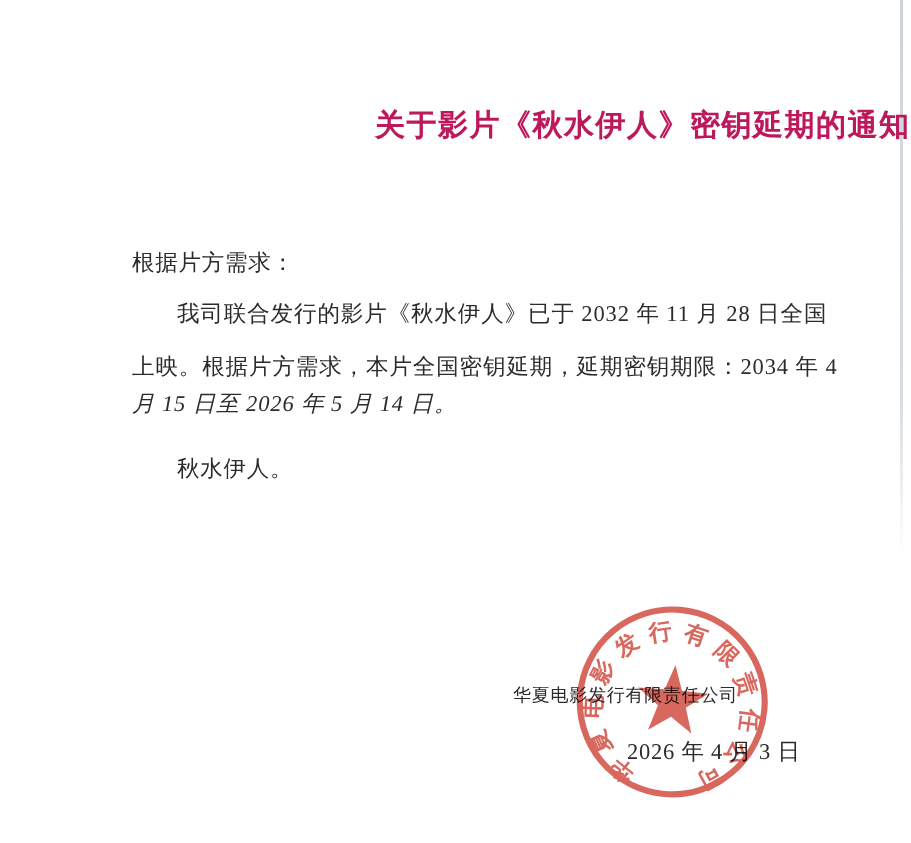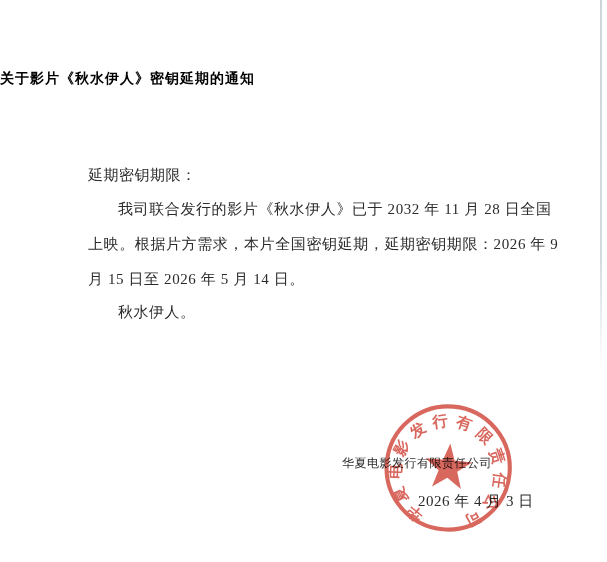--- a/index.html
+++ b/index.html
@@ -23,25 +23,25 @@
     right: 5px;
     width: 2px;
     height: 370px;
     background: linear-gradient(to bottom, #cdd5db 0%, #d4dbe0 70%, rgba(212,219,224,0) 100%);
   }
   .doc-title {
     position: absolute;
     top: 70px;
     left: 0;
     width: 100%;
-    text-align: left;
-    font-size: 14px;
+    text-align: right;
+    font-size: 20px;
     font-weight: bold;
     letter-spacing: 1px;
-    color: #000000;
+    color: #be185d;
   }
   .salutation {
     position: absolute;
     left: 88px;
     top: 166px;
     font-size: 15px;
     letter-spacing: 0.5px;
     white-space: nowrap;
   }
   .body-lines {
@@ -103,26 +103,26 @@
 </style>
 </head>
 <body>
 
 <div class="page">
 
   <div class="scan-edge-right"></div>
 
   <div class="doc-title">关于影片《秋水伊人》密钥延期的通知</div>
 
-  <div class="salutation">延期密钥期限：</div>
+  <div class="salutation">根据片方需求：</div>
 
   <div class="body-lines">
       <div class="body-line indent" style="top: 200px;">我司联合发行的影片《秋水伊人》已于 2032 年 11 月 28 日全国</div>
-      <div class="body-line" style="top: 235px;">上映。根据片方需求，本片全国密钥延期，延期密钥期限：2026 年 9</div>
-      <div class="body-line" style="top: 270px;">月 15 日至 2026 年 5 月 14 日。</div>
+      <div class="body-line" style="top: 235px;">上映。根据片方需求，本片全国密钥延期，延期密钥期限：2034 年 4</div>
+      <div class="body-line" style="top: 260px; font-style: italic;">月 15 日至 2026 年 5 月 14 日。</div>
     </div>
 
   <div class="closing">秋水伊人。</div>
 
   <div class="sig-company">华夏电影发行有限责任公司</div>
 
   <div class="sig-date">2026 年 4 月 3 日</div>
 
   <div class="stamp">
     <svg viewBox="0 0 150 150">

